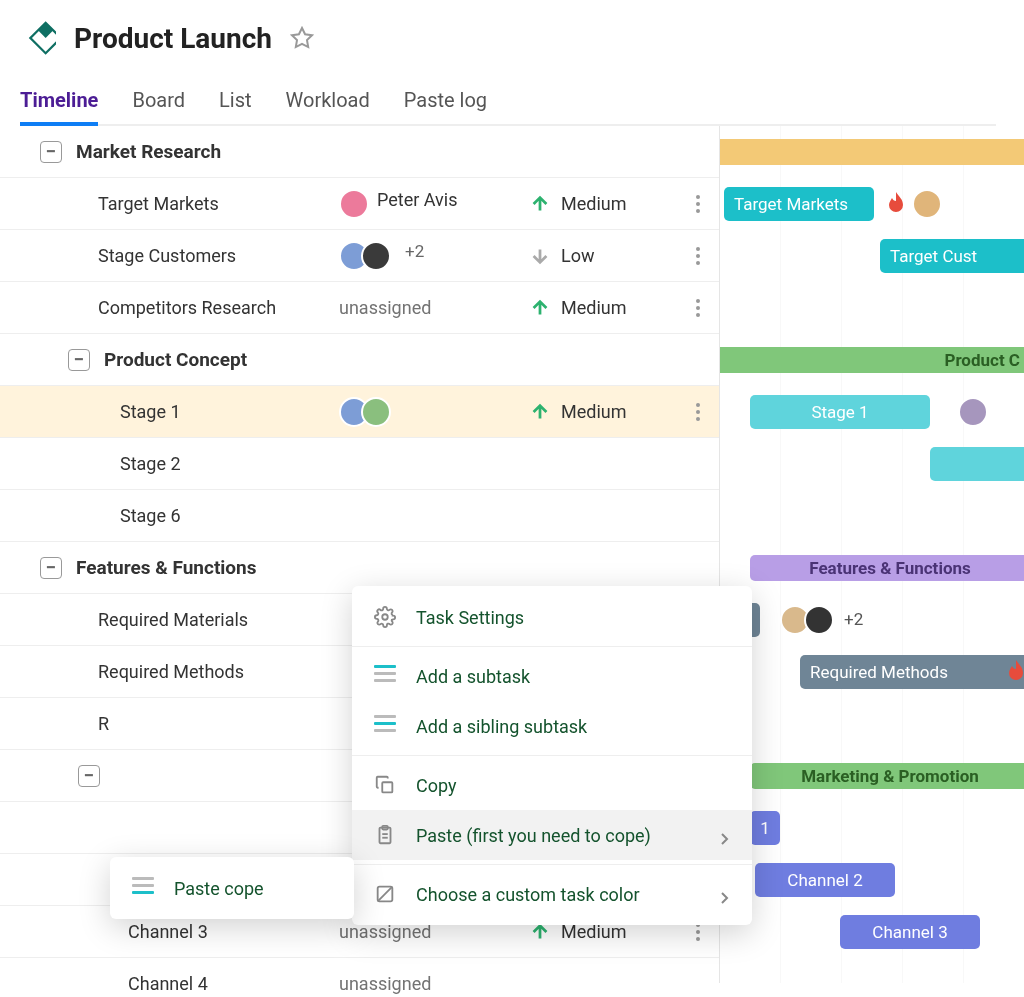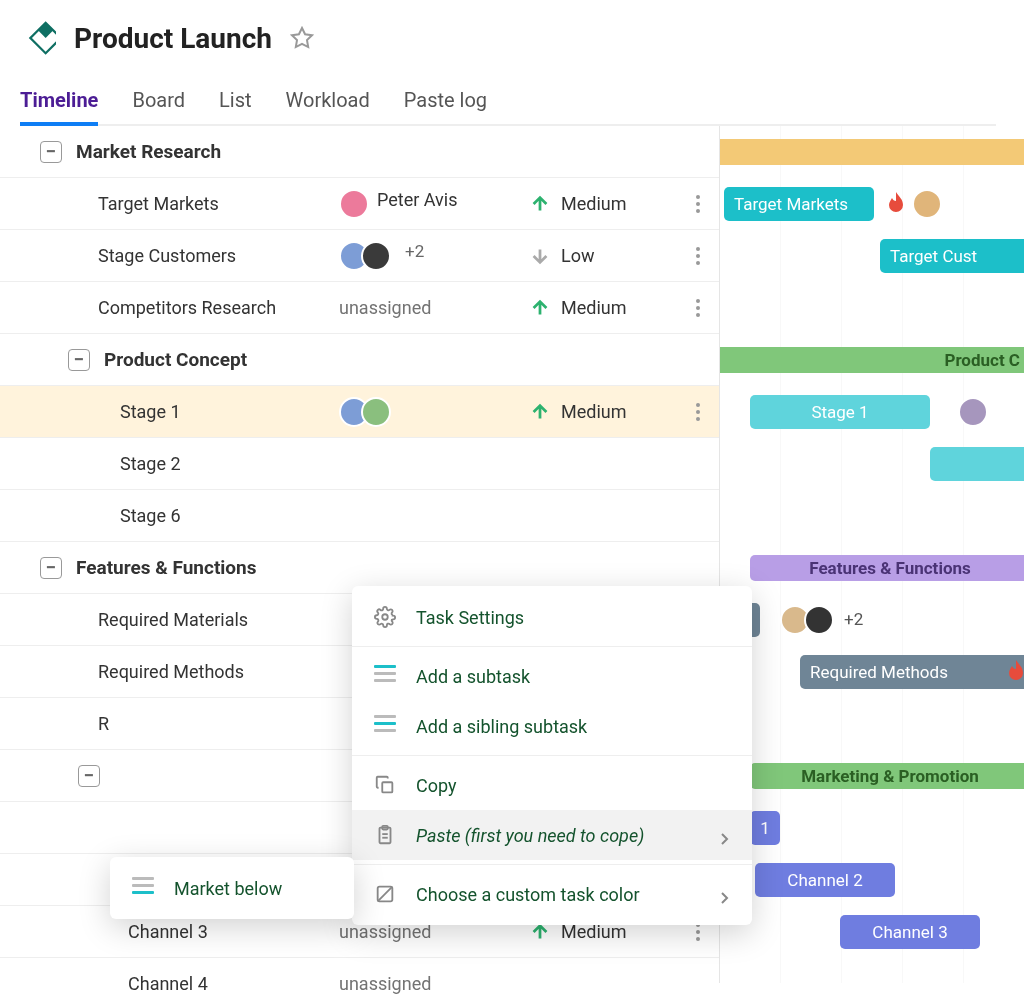--- a/index.html
+++ b/index.html
@@ -57,21 +57,21 @@
 .bar-gray { background: #6f8596; }
 .bar-indigo { background: #6f7de0; }
 .flame { width: 24px; height: 28px; margin-left: 6px; }
 .g-avatar { width: 30px; height: 30px; border-radius: 50%; position: absolute; border: 2px solid #fff; }
 .g-plus { position: absolute; color: #555; font-size: 17px; }
 
 .context-menu { position: absolute; background: #fff; border-radius: 6px; box-shadow: 0 8px 32px rgba(0,0,0,0.18); z-index: 100; padding: 6px 0; }
 .menu-main { left: 352px; top: 460px; width: 400px; }
 .menu-sub { left: 110px; top: 731px; width: 244px; }
 .menu-item { display: flex; align-items: flex-end; gap: 20px; padding: 14px 22px; font-size: 18px; color: #14532d; cursor: pointer; }
-.menu-item.hover { background: #f2f2f2; font-style: italic; }
+.menu-item.hover { background: #f2f2f2; }
 .menu-item .mi-icon { width: 22px; height: 22px; color: #888; flex-shrink: 0; }
 .menu-item .chev { margin-left: auto; color: #888; }
 .menu-sep { height: 1px; background: #eee; margin: 4px 0; }
 .menu-line-icon { display: flex; flex-direction: column; gap: 4px; width: 22px; }
 .menu-line-icon span { height: 3px; background: #bbb; border-radius: 1px; }
 .menu-line-icon span.accent { background: #1cbfc9; }
 
 svg { display: block; }
 </style>
 </head>
@@ -377,21 +377,21 @@
       </div>
     </div>
 
     <div class="context-menu menu-sub">
       <div class="menu-item">
         <div class="mi-icon menu-line-icon">
             <span></span>
             <span></span>
             <span class="accent"></span>
           </div>
-        <span>Market below</span>
+        <span>Paste cope</span>
       </div>
     </div>
 
   </div>
 
   <div class="gantt-pane">
     <div class="gantt-row">
         <div class="bar bar-group bar-orange" style="left:0;width:310px;border-top-left-radius:0;border-bottom-left-radius:0;"></div>
       </div>
     <div class="gantt-row">

